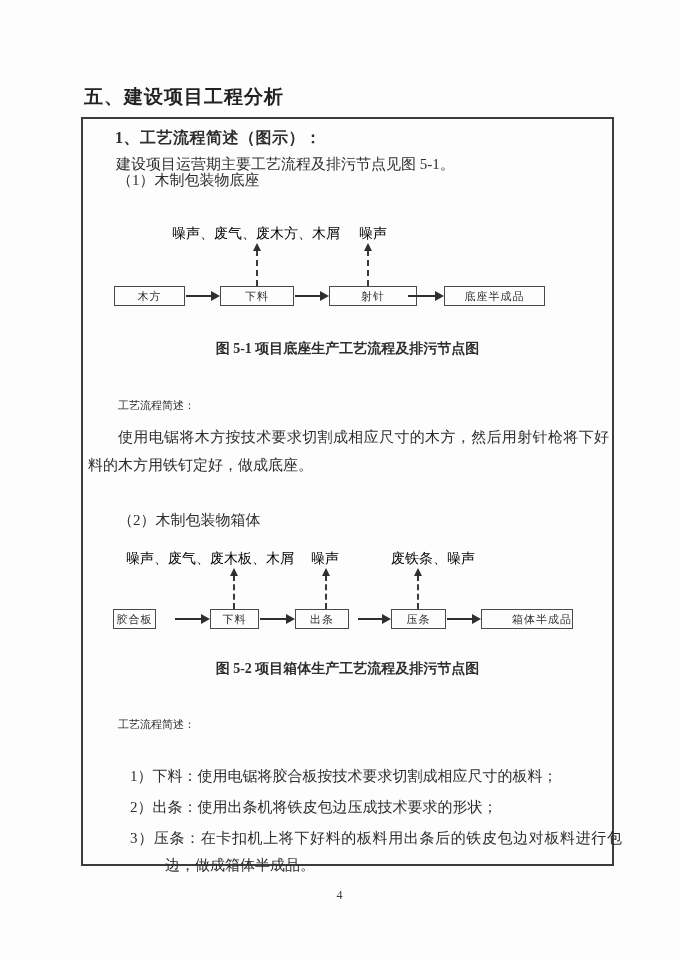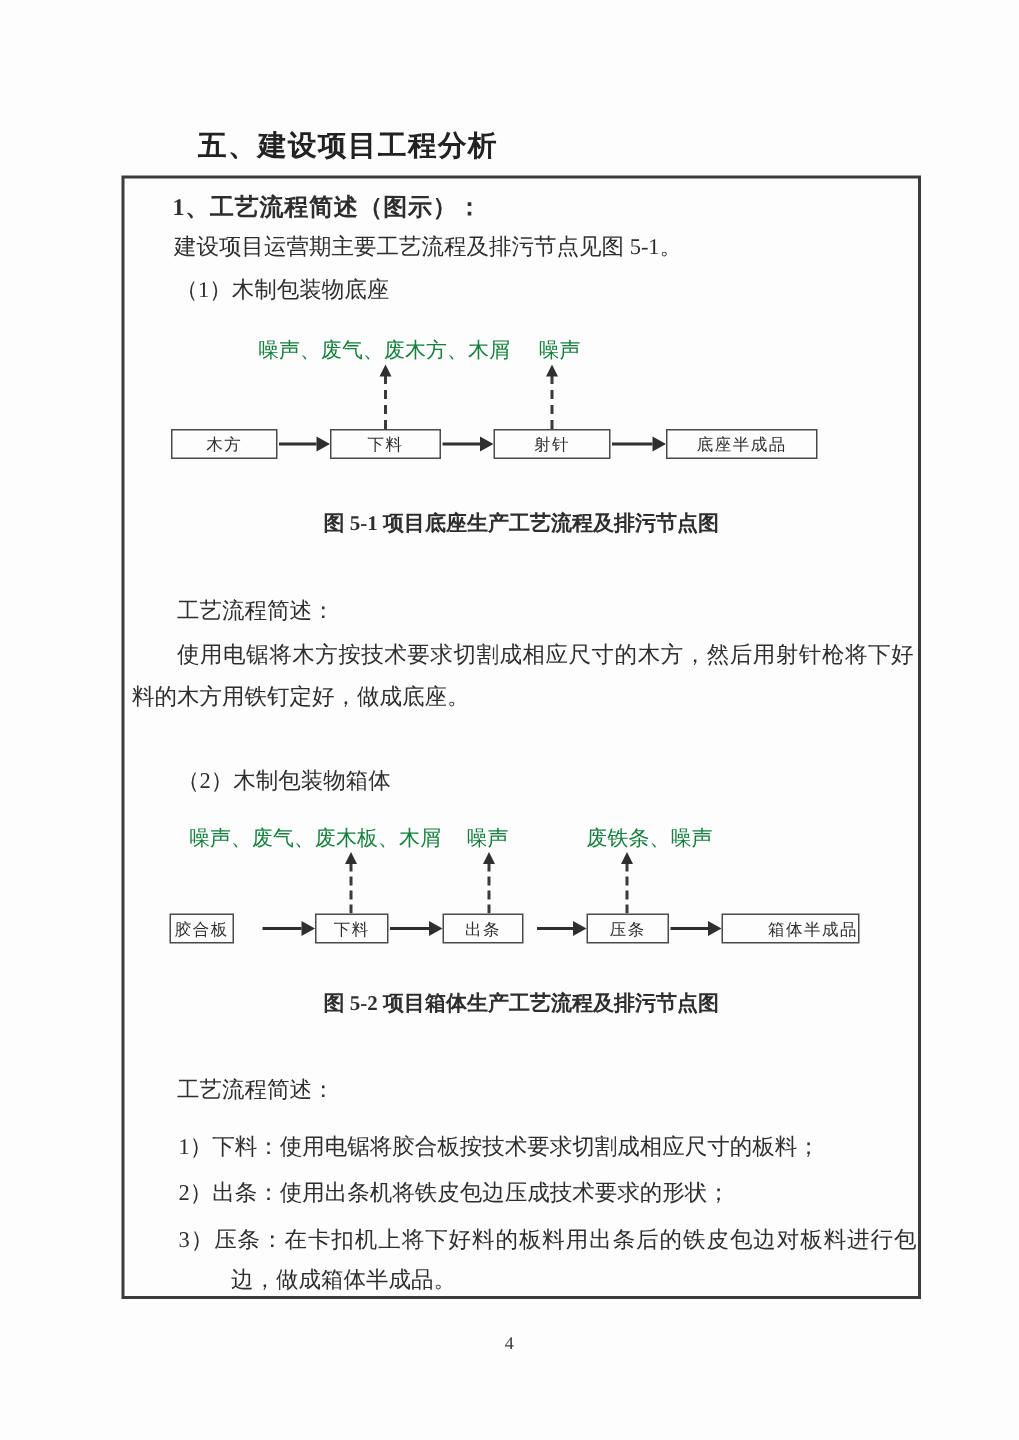--- a/index.html
+++ b/index.html
@@ -3,38 +3,38 @@
 <meta charset="utf-8">
 <style>
   html,body{margin:0;padding:0;}
   body{
     width:679px;height:960px;position:relative;background:#fdfdfd;
     font-family:"Liberation Serif","DejaVu Serif",serif;
     color:#2e2e2e;overflow:hidden;
   }
   .page-title{
     position:absolute;left:84px;top:84px;font-size:19px;font-weight:bold;
-    letter-spacing:1px;white-space:nowrap;color:#222;margin-left:48px;
+    letter-spacing:1px;white-space:nowrap;color:#222;
   }
   .main-box{
     position:absolute;left:81px;top:117px;width:529px;height:745px;
     border:2px solid #3c3c3c;background:#fdfdfd;
   }
   .sec-heading{
     position:absolute;left:32px;top:9px;font-size:16px;font-weight:bold;
     letter-spacing:.5px;white-space:nowrap;text-align:right;
   }
   .intro{position:absolute;left:33px;top:36px;font-size:15px;white-space:nowrap;}
   .sub-label{position:absolute;font-size:15px;white-space:nowrap;}
-  .sub1-label{left:34px;top:65px;}
+  .sub1-label{left:34px;top:52px;}
   .sub2-label{left:35px;top:392px;}
   .flowchart{position:absolute;left:0;width:529px;}
   .chart1{top:100px;height:100px;}
   .chart2{top:425px;height:100px;}
-  .em-label{position:absolute;font-size:14px;white-space:nowrap;color:#15803d;}
+  .em-label{position:absolute;font-size:14px;white-space:nowrap;color:#000000;}
   .node{
     position:absolute;height:20px;border:1.5px solid #4a4a4a;background:#fdfdfd;
     display:flex;align-items:center;justify-content:center;
     font-size:11px;letter-spacing:1px;box-sizing:border-box;
   }
   .varrow{position:absolute;width:0;border-left:2px dashed #3a3a3a;}
   .varrow::before{
     content:"";position:absolute;left:-5px;top:-7px;width:0;height:0;
     border-left:4px solid transparent;border-right:4px solid transparent;
     border-bottom:8px solid #2f2f2f;
@@ -44,30 +44,30 @@
     content:"";position:absolute;right:-9px;top:-4px;width:0;height:0;
     border-top:5px solid transparent;border-bottom:5px solid transparent;
     border-left:9px solid #2f2f2f;
   }
   .caption{
     position:absolute;left:0;width:100%;text-align:center;
     font-size:14px;font-weight:bold;white-space:nowrap;
   }
   .caption1{top:221px;}
   .caption2{top:541px;}
-  .desc-heading{position:absolute;left:35px;font-size:15px;white-space:nowrap;}
+  .desc-heading{position:absolute;left:35px;font-size:11px;white-space:nowrap;}
   .desc1-heading{top:279px;}
   .desc2-heading{top:598px;}
   .para{
     position:absolute;left:5px;top:304px;width:521px;
     font-size:15px;line-height:28px;text-indent:2em;text-align:justify;
   }
   .steps{
     position:absolute;left:32px;top:629px;width:492px;
-    list-style:none;margin:4px;padding:0;font-size:15px;
+    list-style:none;margin:15px;padding:0;font-size:15px;
   }
   .steps li{
     margin:0 0 4px 35px;text-indent:-35px;line-height:27px;text-align:justify;
   }
   .page-number{
     position:absolute;left:0;top:888px;width:679px;text-align:center;
     font-size:12px;color:#3a3a3a;
   }
 </style>
 </head>
@@ -82,21 +82,21 @@
 
   <div class="sub-label sub1-label">（1）木制包装物底座</div>
 
   <div class="flowchart chart1">
     <div class="em-label" style="left:89px;top:6px;">噪声、废气、废木方、木屑</div>
     <div class="em-label" style="left:276px;top:6px;">噪声</div>
     <div class="varrow" style="left:173px;top:31px;height:36px;"></div>
     <div class="varrow" style="left:284px;top:31px;height:36px;"></div>
     <div class="node" style="left:31px;top:67px;width:71px;">木方</div>
     <div class="node" style="left:137px;top:67px;width:74px;">下料</div>
-    <div class="node" style="left:246px;top:67px;width:78px;">射针</div>
+    <div class="node" style="left:246px;top:67px;width:88px;">射针</div>
     <div class="node" style="left:361px;top:67px;width:101px;">底座半成品</div>
     <div class="harrow" style="left:103px;top:76px;width:25px;"></div>
     <div class="harrow" style="left:212px;top:76px;width:25px;"></div>
     <div class="harrow" style="left:325px;top:76px;width:27px;"></div>
   </div>
 
   <div class="caption caption1">图 5-1 项目底座生产工艺流程及排污节点图</div>
 
   <div class="desc-heading desc1-heading">工艺流程简述：</div>
   <div class="para">使用电锯将木方按技术要求切割成相应尺寸的木方，然后用射针枪将下好料的木方用铁钉定好，做成底座。</div>

